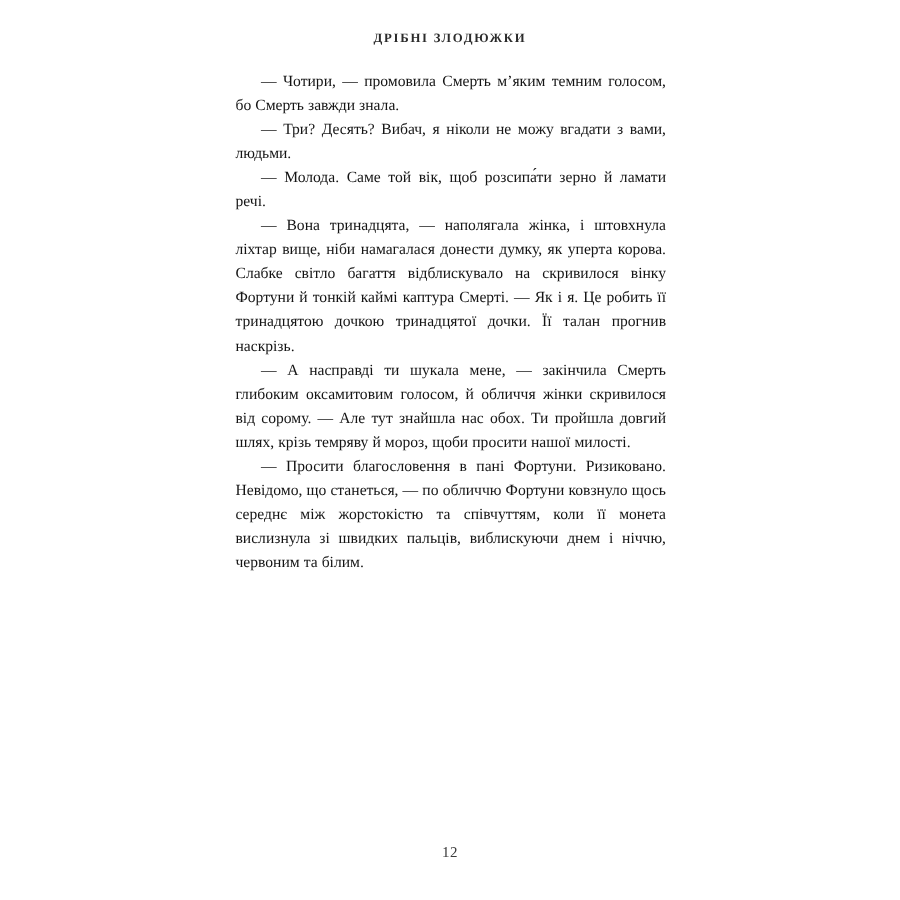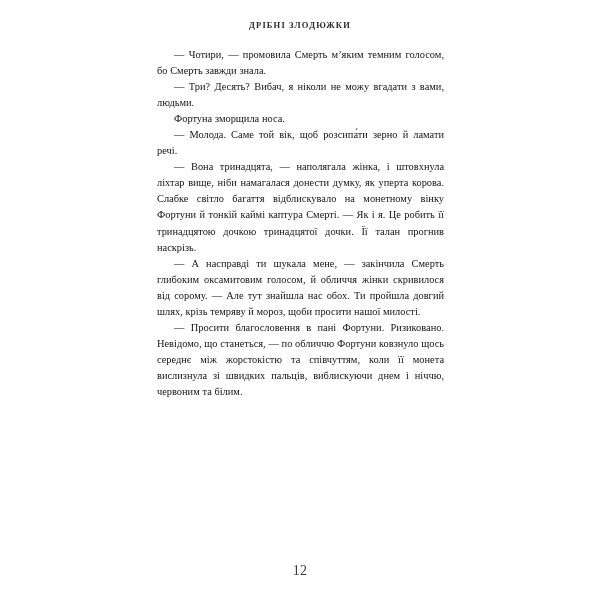--- a/index.html
+++ b/index.html
@@ -63,37 +63,36 @@
     text-indent: 0;
   }
 
   
   .folio {
     position: absolute;
     top: 563px;
     left: 0;
     width: 600px;
     text-align: center;
-    font-size: 14px;
+    font-size: 10px;
     color: #3a3a3a;
     letter-spacing: 0.3px;
   }
 </style>
 </head>
 <body>
 
 <div class="page">
 
   <div class="running-header">ДРІБНІ ЗЛОДЮЖКИ</div>
 
   <div class="text-block">
     <p class="para">— Чотири, — промовила Смерть м’яким темним голосом, бо Смерть завжди знала.</p>
     <p class="para">— Три? Десять? Вибач, я ніколи не можу вгадати з вами, людьми.</p>
-    <p class="para">Фортуна зморщила носа.</p>
     <p class="para">— Молода. Саме той вік, щоб розсипа́ти зерно й ламати речі.</p>
-    <p class="para">— Вона тринадцята, — наполягала жінка, і штовхнула ліхтар вище, ніби намагалася донести думку, як уперта корова. Слабке світло багаття відблискувало на монетному вінку Фортуни й тонкій каймі каптура Смерті. — Як і я. Це робить її тринадцятою дочкою тринадцятої дочки. Її талан прогнив наскрізь.</p>
+    <p class="para">— Вона тринадцята, — наполягала жінка, і штовхнула ліхтар вище, ніби намагалася донести думку, як уперта корова. Слабке світло багаття відблискувало на скривилося вінку Фортуни й тонкій каймі каптура Смерті. — Як і я. Це робить її тринадцятою дочкою тринадцятої дочки. Її талан прогнив наскрізь.</p>
     <p class="para">— А насправді ти шукала мене, — закінчила Смерть глибоким оксамитовим голосом, й обличчя жінки скривилося від сорому. — Але тут знайшла нас обох. Ти пройшла довгий шлях, крізь темряву й мороз, щоби просити нашої милості.</p>
     <p class="para">— Просити благословення в пані Фортуни. Ризиковано. Невідомо, що станеться, — по обличчю Фортуни ковзнуло щось середнє між жорстокістю та співчуттям, коли її монета вислизнула зі швидких пальців, виблискуючи днем і ніччю, червоним та білим.</p>
   </div>
 
   <div class="folio">12</div>
 
 </div>
 
 </body></html>

